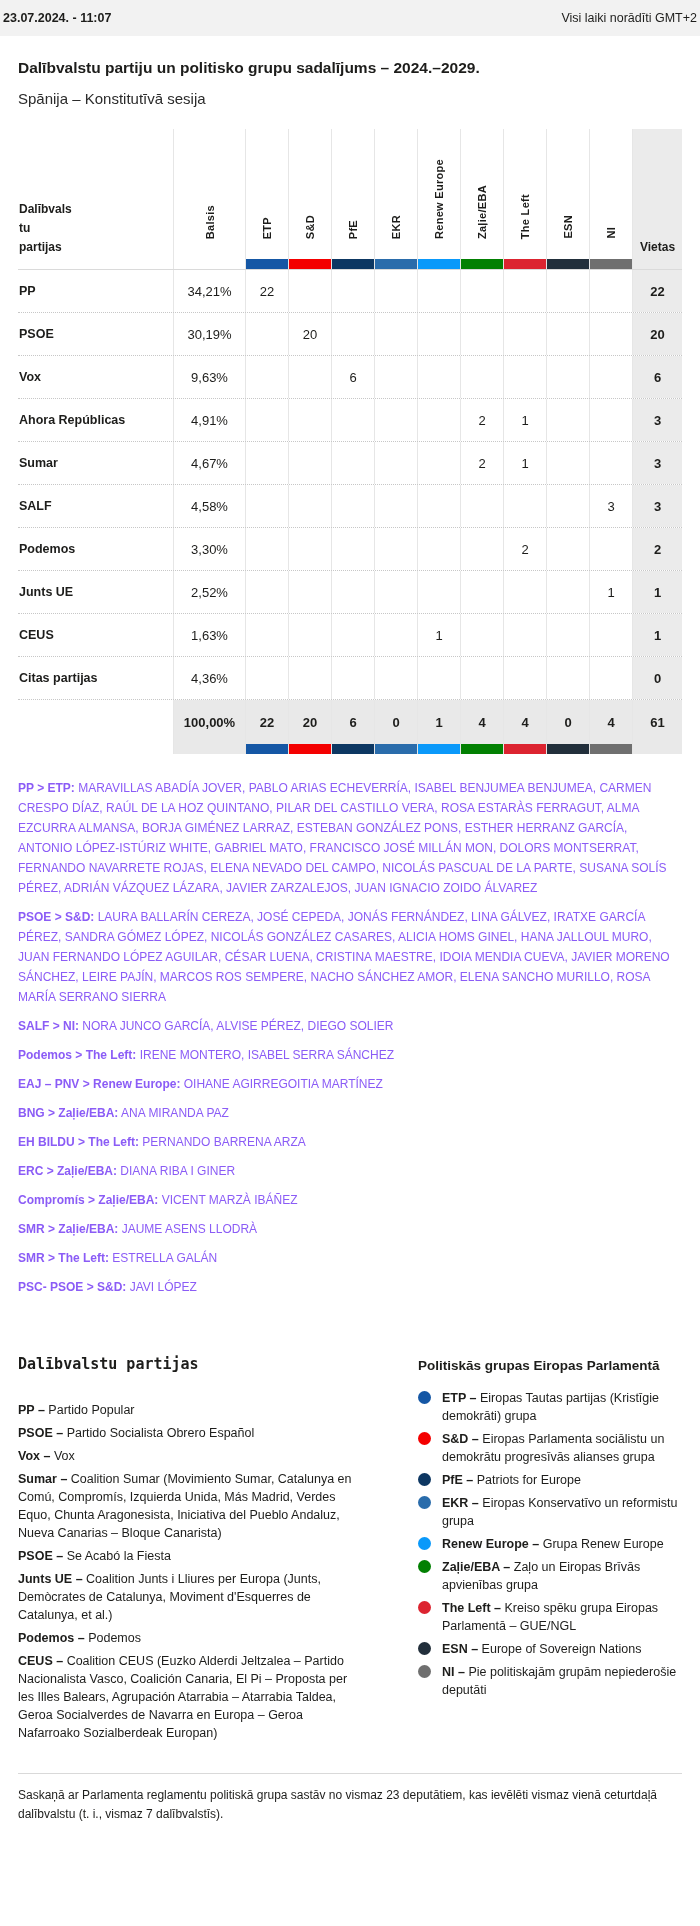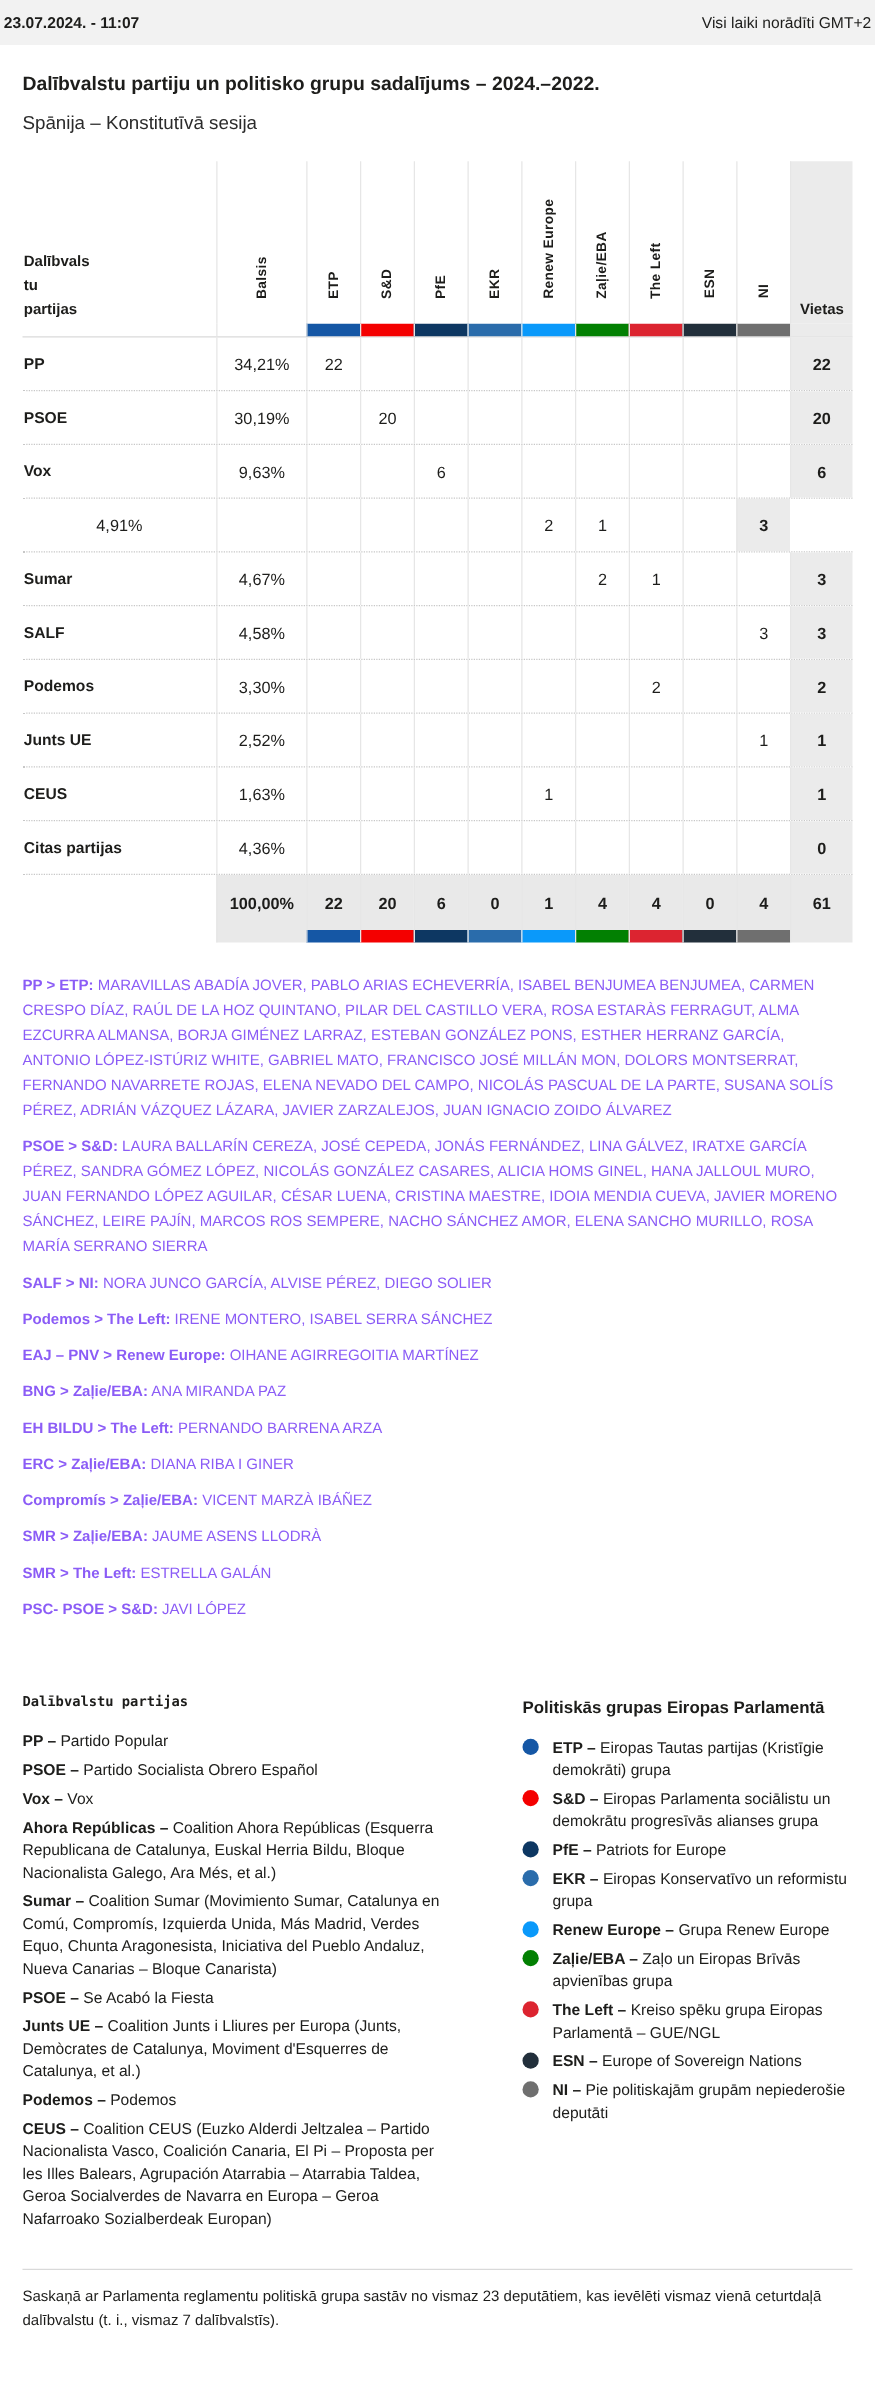--- a/index.html
+++ b/index.html
@@ -36,42 +36,42 @@
 
   
   .meps{margin-top:24px;}
   .meps p{margin:0 0 9px;font-size:12px;line-height:20px;color:#8b5cf6;}
   .meps b{font-weight:700;}
 
   
   .legends{display:flex;margin-top:58px;}
   .leg-left{width:345px;margin-right:55px;flex:none;}
   .leg-right{flex:1;min-width:0;}
-  .leg-left h3{font-family:"DejaVu Sans Mono",monospace;font-size:11px;font-weight:700;margin:0 0 16px;}
+  .leg-left h3{font-family:"DejaVu Sans Mono",monospace;font-size:15px;font-weight:700;margin:0 0 28px;}
   .leg-right h3{font-size:13.5px;font-weight:700;margin:3px 0 16px;}
   .leg-left p{margin:0 0 5px;font-size:12.5px;line-height:18px;}
   .leg-left b{font-weight:700;}
   .leg-item{display:flex;margin:0 0 5px;}
   .leg-dot{width:13px;height:13px;border-radius:50%;flex:none;margin:2px 11px 0 0;}
   .leg-item .txt{font-size:12.5px;line-height:18px;}
   .leg-item b{font-weight:700;}
 
   .rule{border:none;border-top:1px solid #D9D9D9;margin:26px 0 12px;}
   .note{font-size:12px;line-height:19px;margin:0;}
 </style>
 </head>
 <body>
 
 <div class="topbar">
   <span class="date">23.07.2024. - 11:07</span>
   <span class="tz">Visi laiki norādīti GMT+2</span>
 </div>
 
 <div class="main">
-  <h1 class="page-title">Dalībvalstu partiju un politisko grupu sadalījums – 2024.–2022.</h1>
+  <h1 class="page-title">Dalībvalstu partiju un politisko grupu sadalījums – 2024.–2029.</h1>
   <div class="page-subtitle">Spānija – Konstitutīvā sesija</div>
 
   <div class="tbl">
     <div class="grid thead">
         <div class="ch-first">Dalībvals
 tu
 partijas</div>
         <div class="ch-vert">
           <span class="vert">Balsis</span>
         </div>
@@ -155,20 +155,21 @@
           <div class="cell-val">6</div>
           <div class="cell-val"></div>
           <div class="cell-val"></div>
           <div class="cell-val"></div>
           <div class="cell-val"></div>
           <div class="cell-val"></div>
           <div class="cell-val"></div>
           <div class="cell-seats vietas-bg">6</div>
         </div>
         <div class="grid trow">
+          <div class="cell-name">Ahora Repúblicas</div>
           <div class="cell-votes">4,91%</div>
           <div class="cell-val"></div>
           <div class="cell-val"></div>
           <div class="cell-val"></div>
           <div class="cell-val"></div>
           <div class="cell-val"></div>
           <div class="cell-val">2</div>
           <div class="cell-val">1</div>
           <div class="cell-val"></div>
           <div class="cell-val"></div>
@@ -304,21 +305,20 @@
       <p><b>PSC- PSOE &gt; S&amp;D:</b> JAVI LÓPEZ</p>
     </div>
 
   <div class="legends">
     <div class="leg-left">
       <h3>Dalībvalstu partijas</h3>
       <div>
           <p><b>PP –</b> Partido Popular</p>
           <p><b>PSOE –</b> Partido Socialista Obrero Español</p>
           <p><b>Vox –</b> Vox</p>
-          <p><b>Ahora Repúblicas –</b> Coalition Ahora Repúblicas (Esquerra Republicana de Catalunya, Euskal Herria Bildu, Bloque Nacionalista Galego, Ara Més, et al.)</p>
           <p><b>Sumar –</b> Coalition Sumar (Movimiento Sumar, Catalunya en Comú, Compromís, Izquierda Unida, Más Madrid, Verdes Equo, Chunta Aragonesista, Iniciativa del Pueblo Andaluz, Nueva Canarias – Bloque Canarista)</p>
           <p><b>PSOE –</b> Se Acabó la Fiesta</p>
           <p><b>Junts UE –</b> Coalition Junts i Lliures per Europa (Junts, Demòcrates de Catalunya, Moviment d'Esquerres de Catalunya, et al.)</p>
           <p><b>Podemos –</b> Podemos</p>
           <p><b>CEUS –</b> Coalition CEUS (Euzko Alderdi Jeltzalea – Partido Nacionalista Vasco, Coalición Canaria, El Pi – Proposta per les Illes Balears, Agrupación Atarrabia – Atarrabia Taldea, Geroa Socialverdes de Navarra en Europa – Geroa Nafarroako Sozialberdeak Europan)</p>
         </div>
     </div>
     <div class="leg-right">
       <h3>Politiskās grupas Eiropas Parlamentā</h3>
       <div>

